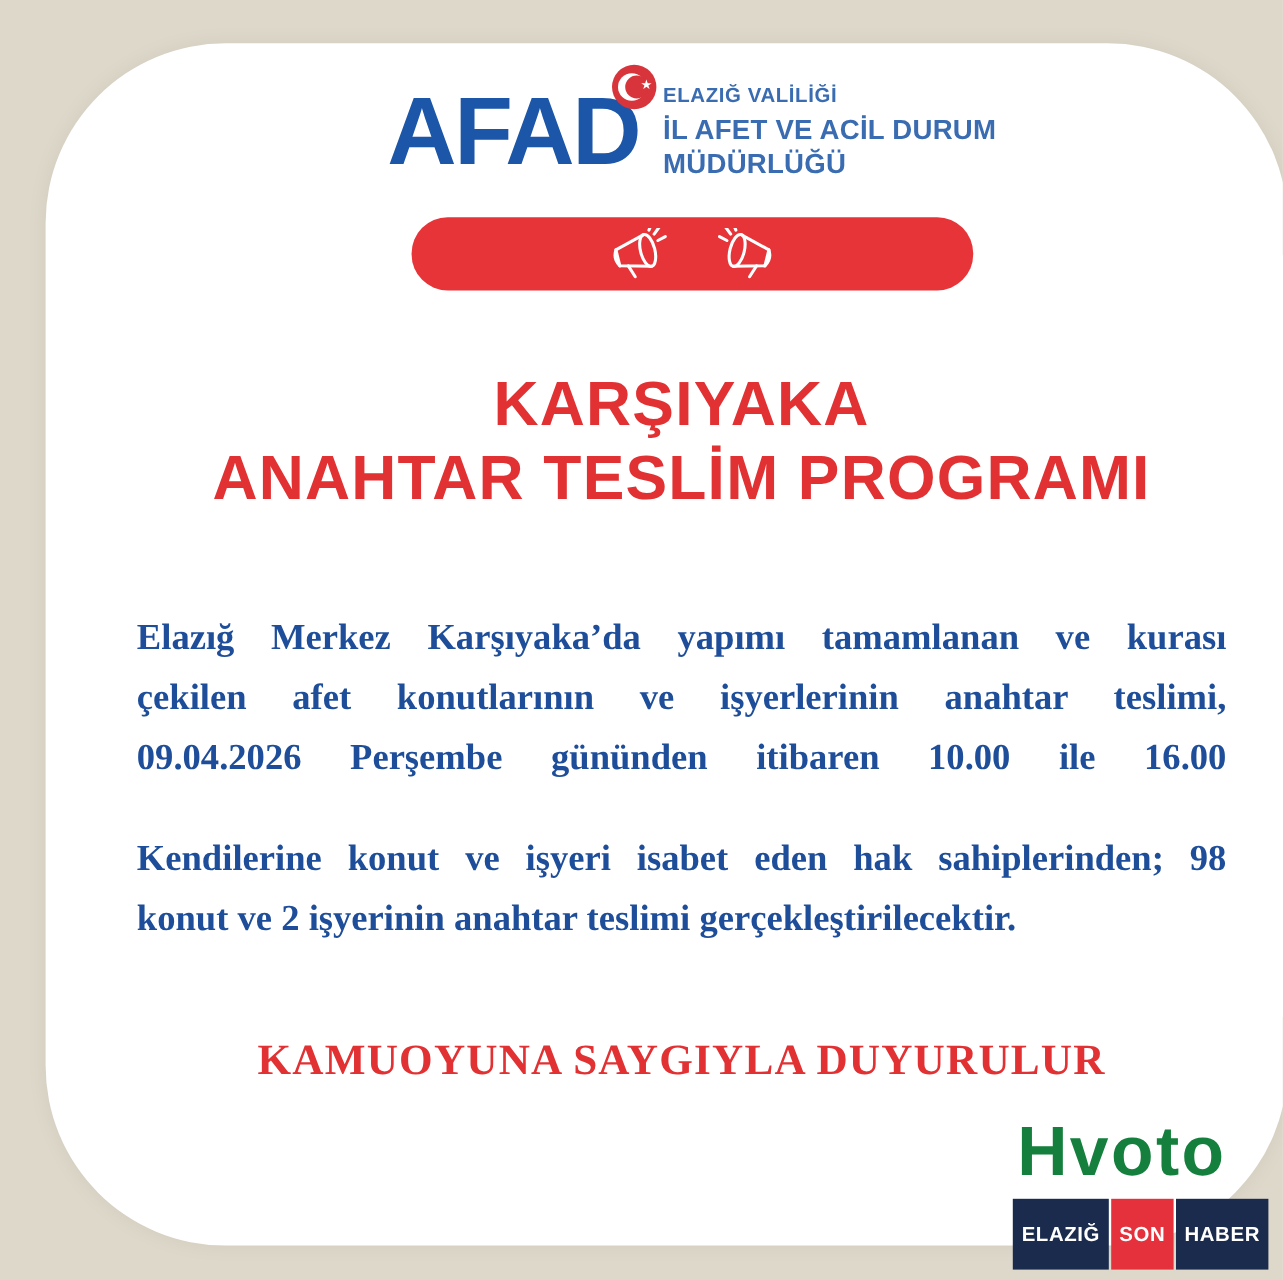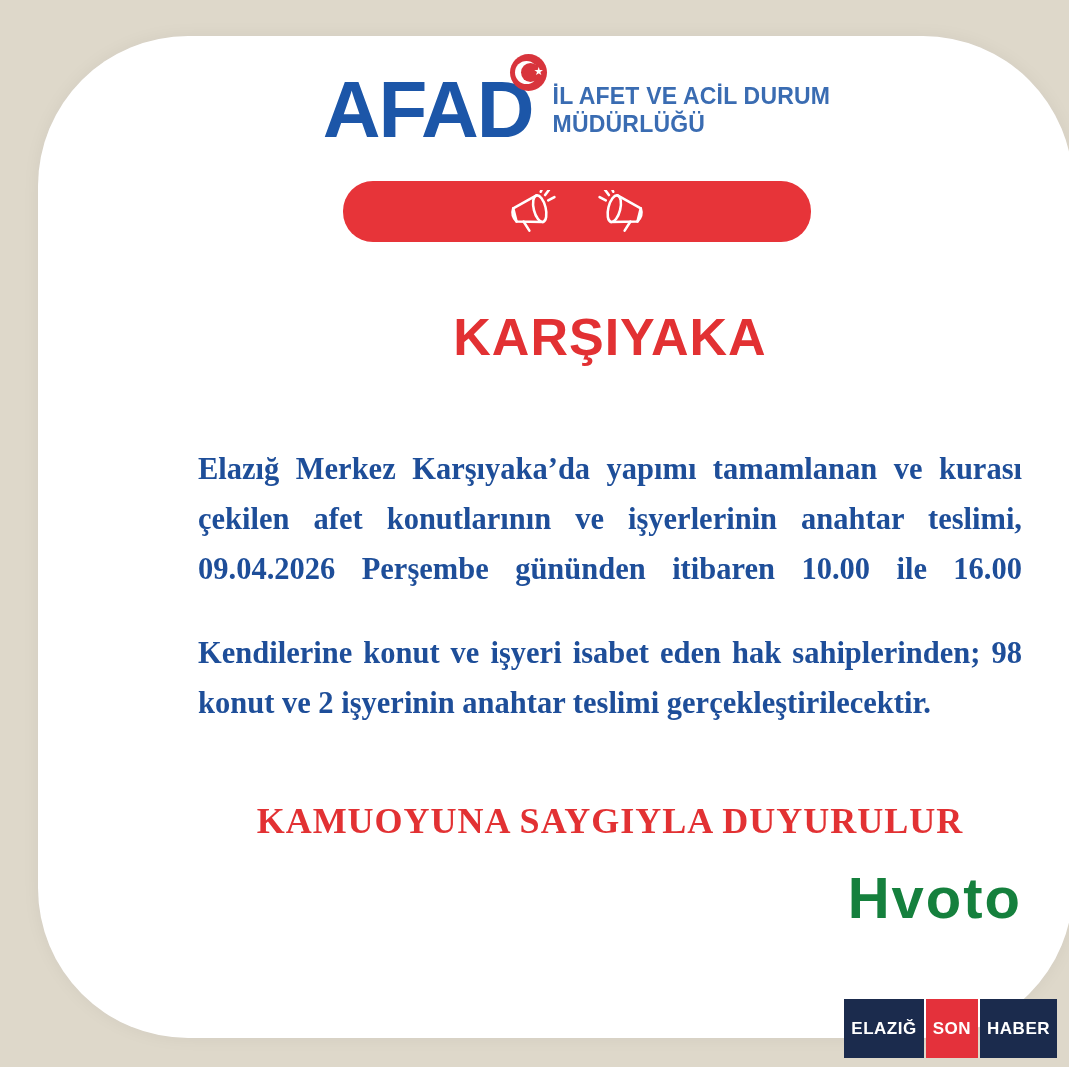--- a/index.html
+++ b/index.html
@@ -85,21 +85,21 @@
     font-size: 42px;
     font-weight: 700;
     letter-spacing: 2px;
     line-height: 61px;
   }
   .mega { width: 58px; height: 44px; }
   .mega.flip { transform: scaleX(-1); }
 
   
   .content {
-    margin-left: 118px;
+    margin-left: 34px;
     margin-right: 51px;
   }
 
   
   .title-block {
     margin-top: 64px;
     text-align: center;
     color: var(--accent-red, #e23133);
     font-size: 52px;
     font-weight: 700;
@@ -166,20 +166,21 @@
     <div class="header-row">
       <div class="afad-wrap">
         <div class="afad-text">AFAD</div>
         <div class="roundel">
           <div class="crescent-outer"></div>
           <div class="crescent-inner"></div>
           <span class="flag-star">★</span>
         </div>
       </div>
       <div class="org-block">
+        <div class="org-line1">ELAZIĞ VALİLİĞİ</div>
         <div class="org-line2">İL AFET VE ACİL DURUM</div>
         <div class="org-line3">MÜDÜRLÜĞÜ</div>
       </div>
     </div>
 
     <div class="banner">
       <svg class="mega" viewBox="0 0 68 50">
         <g transform="rotate(-14 34 25)" stroke="#ffffff" fill="none" stroke-width="3" stroke-linecap="round" stroke-linejoin="round">
           <ellipse cx="46" cy="24" rx="7" ry="16"></ellipse>
           <path d="M46 8 L16 16 L16 32 L46 40"></path>
@@ -200,20 +201,21 @@
           <path d="M58 17 L66 15"></path>
           <path d="M52 5 L55 1"></path>
         </g>
       </svg>
     </div>
 
     <div class="content">
 
       <div class="title-block">
         <div>KARŞIYAKA</div>
+        <div>ANAHTAR TESLİM PROGRAMI</div>
       </div>
 
       <div class="body-block">
         <div class="para1">
           <div class="jline">Elazığ Merkez Karşıyaka’da yapımı tamamlanan ve kurası</div>
           <div class="jline">çekilen afet konutlarının ve işyerlerinin anahtar teslimi,</div>
           <div class="jline">09.04.2026 Perşembe gününden itibaren 10.00 ile 16.00</div>
         </div>
         <div class="para2">
           <div class="jline">Kendilerine konut ve işyeri isabet eden hak sahiplerinden; 98</div>

